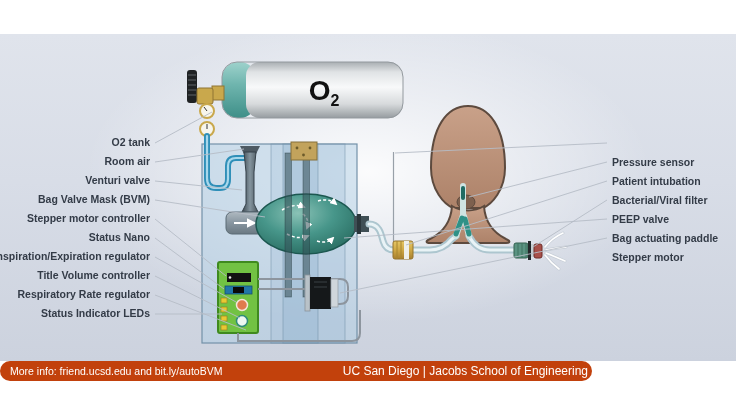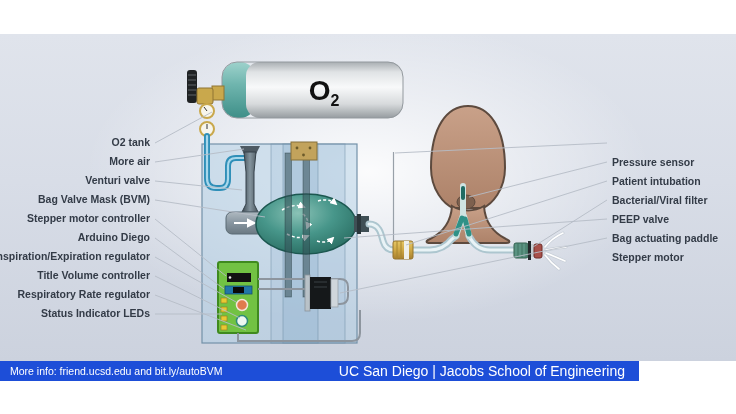--- a/index.html
+++ b/index.html
@@ -7,25 +7,25 @@
          font-family:"Liberation Sans", sans-serif;}
   .art-bg{position:absolute;left:0;top:34px;width:736px;height:327px;
     background:
       radial-gradient(ellipse 62% 75% at 50% 42%, rgba(255,255,255,.9), rgba(255,255,255,0) 62%),
       linear-gradient(180deg,#e0e4ec 0%,#d8dde7 45%,#ccd2de 100%);}
   svg.art{position:absolute;left:0;top:0;width:736px;height:414px;}
   .lbl{position:absolute;font-size:10.5px;font-weight:600;color:#333b47;white-space:nowrap;
        letter-spacing:0;line-height:13px;}
   .lbl-l{right:586px;text-align:right;padding-left:18px;}
   .lbl-r{left:612px;text-align:left;margin-top:20px;}
-  .footer{position:absolute;left:0;top:361px;width:639px;height:20px;background:#1d4ed8;}
+  .footer{position:absolute;left:0;top:361px;width:592px;height:20px;background:#c2410c;border-radius:10px;}
   .footer .f-left{position:absolute;left:10px;top:0;height:20px;line-height:20px;
        color:#ffffff;font-size:10.5px;}
-  .footer .f-right{position:absolute;right:14px;top:0;height:20px;line-height:20px;
-       color:#ffffff;font-size:14px;}
+  .footer .f-right{position:absolute;right:4px;top:0;height:20px;line-height:20px;
+       color:#ffffff;font-size:12px;}
 </style>
 </head>
 <body>
 
 <div class="stage">
   <div class="art-bg"></div>
 
   <svg class="art" viewBox="0 0 736 414">
     <defs>
       <linearGradient id="gSilver" x1="0" y1="0" x2="0" y2="1">
@@ -226,25 +226,25 @@
       <line x1="607" y1="143" x2="395" y2="153"></line>
       <line x1="607" y1="162" x2="469" y2="197"></line>
       <line x1="607" y1="181" x2="406" y2="245"></line>
       <line x1="607" y1="200" x2="533" y2="247"></line>
       <line x1="607" y1="219" x2="344" y2="238"></line>
       <line x1="607" y1="238" x2="340" y2="293"></line>
     </g>
   </svg>
 
   <div class="lbl lbl-l" style="top:136px">O2 tank</div>
-  <div class="lbl lbl-l" style="top:155px">More air</div>
+  <div class="lbl lbl-l" style="top:155px">Room air</div>
   <div class="lbl lbl-l" style="top:174px">Venturi valve</div>
   <div class="lbl lbl-l" style="top:193px">Bag Valve Mask (BVM)</div>
   <div class="lbl lbl-l" style="top:212px">Stepper motor controller</div>
-  <div class="lbl lbl-l" style="top:231px">Arduino Diego</div>
+  <div class="lbl lbl-l" style="top:231px">Status Nano</div>
   <div class="lbl lbl-l" style="top:250px">Inspiration/Expiration regulator</div>
   <div class="lbl lbl-l" style="top:269px">Title Volume controller</div>
   <div class="lbl lbl-l" style="top:288px">Respiratory Rate regulator</div>
   <div class="lbl lbl-l" style="top:307px">Status Indicator LEDs</div>
 
   <div class="lbl lbl-r" style="top:136px">Pressure sensor</div>
   <div class="lbl lbl-r" style="top:155px">Patient intubation</div>
   <div class="lbl lbl-r" style="top:174px">Bacterial/Viral filter</div>
   <div class="lbl lbl-r" style="top:193px">PEEP valve</div>
   <div class="lbl lbl-r" style="top:212px">Bag actuating paddle</div>

